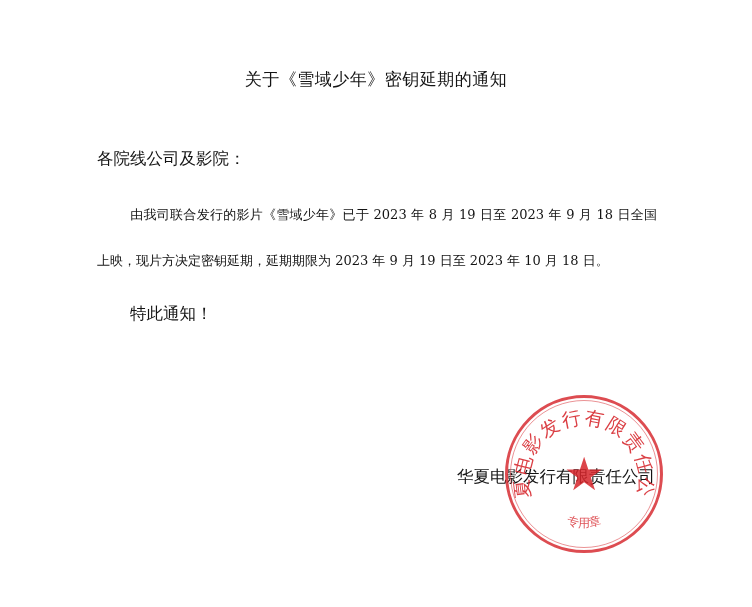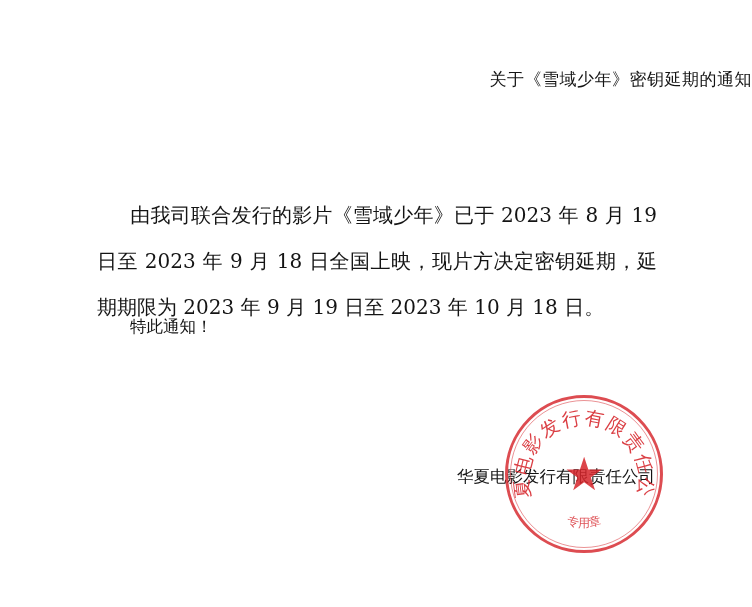--- a/index.html
+++ b/index.html
@@ -19,50 +19,50 @@
     position: relative;
     width: 752px;
     height: 607px;
     background: #ffffff;
   }
   .doc-title {
     position: absolute;
     top: 68px;
     left: 0;
     width: 752px;
-    text-align: right;
+    text-align: center;
     font-size: 17px;
     letter-spacing: 0.5px;
     color: #141414;
   }
   .salutation {
     position: absolute;
     top: 148px;
     left: 97px;
     font-size: 16.5px;
     color: #141414;
   }
   .body-text {
     position: absolute;
     top: 192px;
     left: 97px;
     width: 560px;
-    font-size: 20px;
+    font-size: 13px;
     line-height: 46px;
     text-align: justify;
     text-justify: inter-ideograph;
     color: #141414;
   }
   .body-text .indent {
     display: inline-block;
     width: 33px;
   }
   .closing {
     position: absolute;
-    top: 316px;
+    top: 303px;
     left: 130px;
     font-size: 16.5px;
     color: #141414;
   }
   .signature {
     position: absolute;
     top: 460px;
     left: 0;
     width: 752px;
     text-align: right;
@@ -136,20 +136,21 @@
     opacity: 0.8;
   }
 </style>
 </head>
 <body>
 
 <div class="page">
 
   <div class="doc-title">关于《雪域少年》密钥延期的通知</div>
 
+  <div class="salutation">各院线公司及影院：</div>
 
   <div class="body-text"><span class="indent"></span><span>由我司联合发行的影片《雪域少年》已于 2023 年 8 月 19 日至 2023 年 9 月 18 日全国上映，现片方决定密钥延期，延期期限为 2023 年 9 月 19 日至 2023 年 10 月 18 日。</span></div>
 
   <div class="closing">特此通知！</div>
 
   <div class="signature">
     <span class="sig-line">华夏电影发行有限责任公司</span>
   </div>
 
   <div class="stamp">

